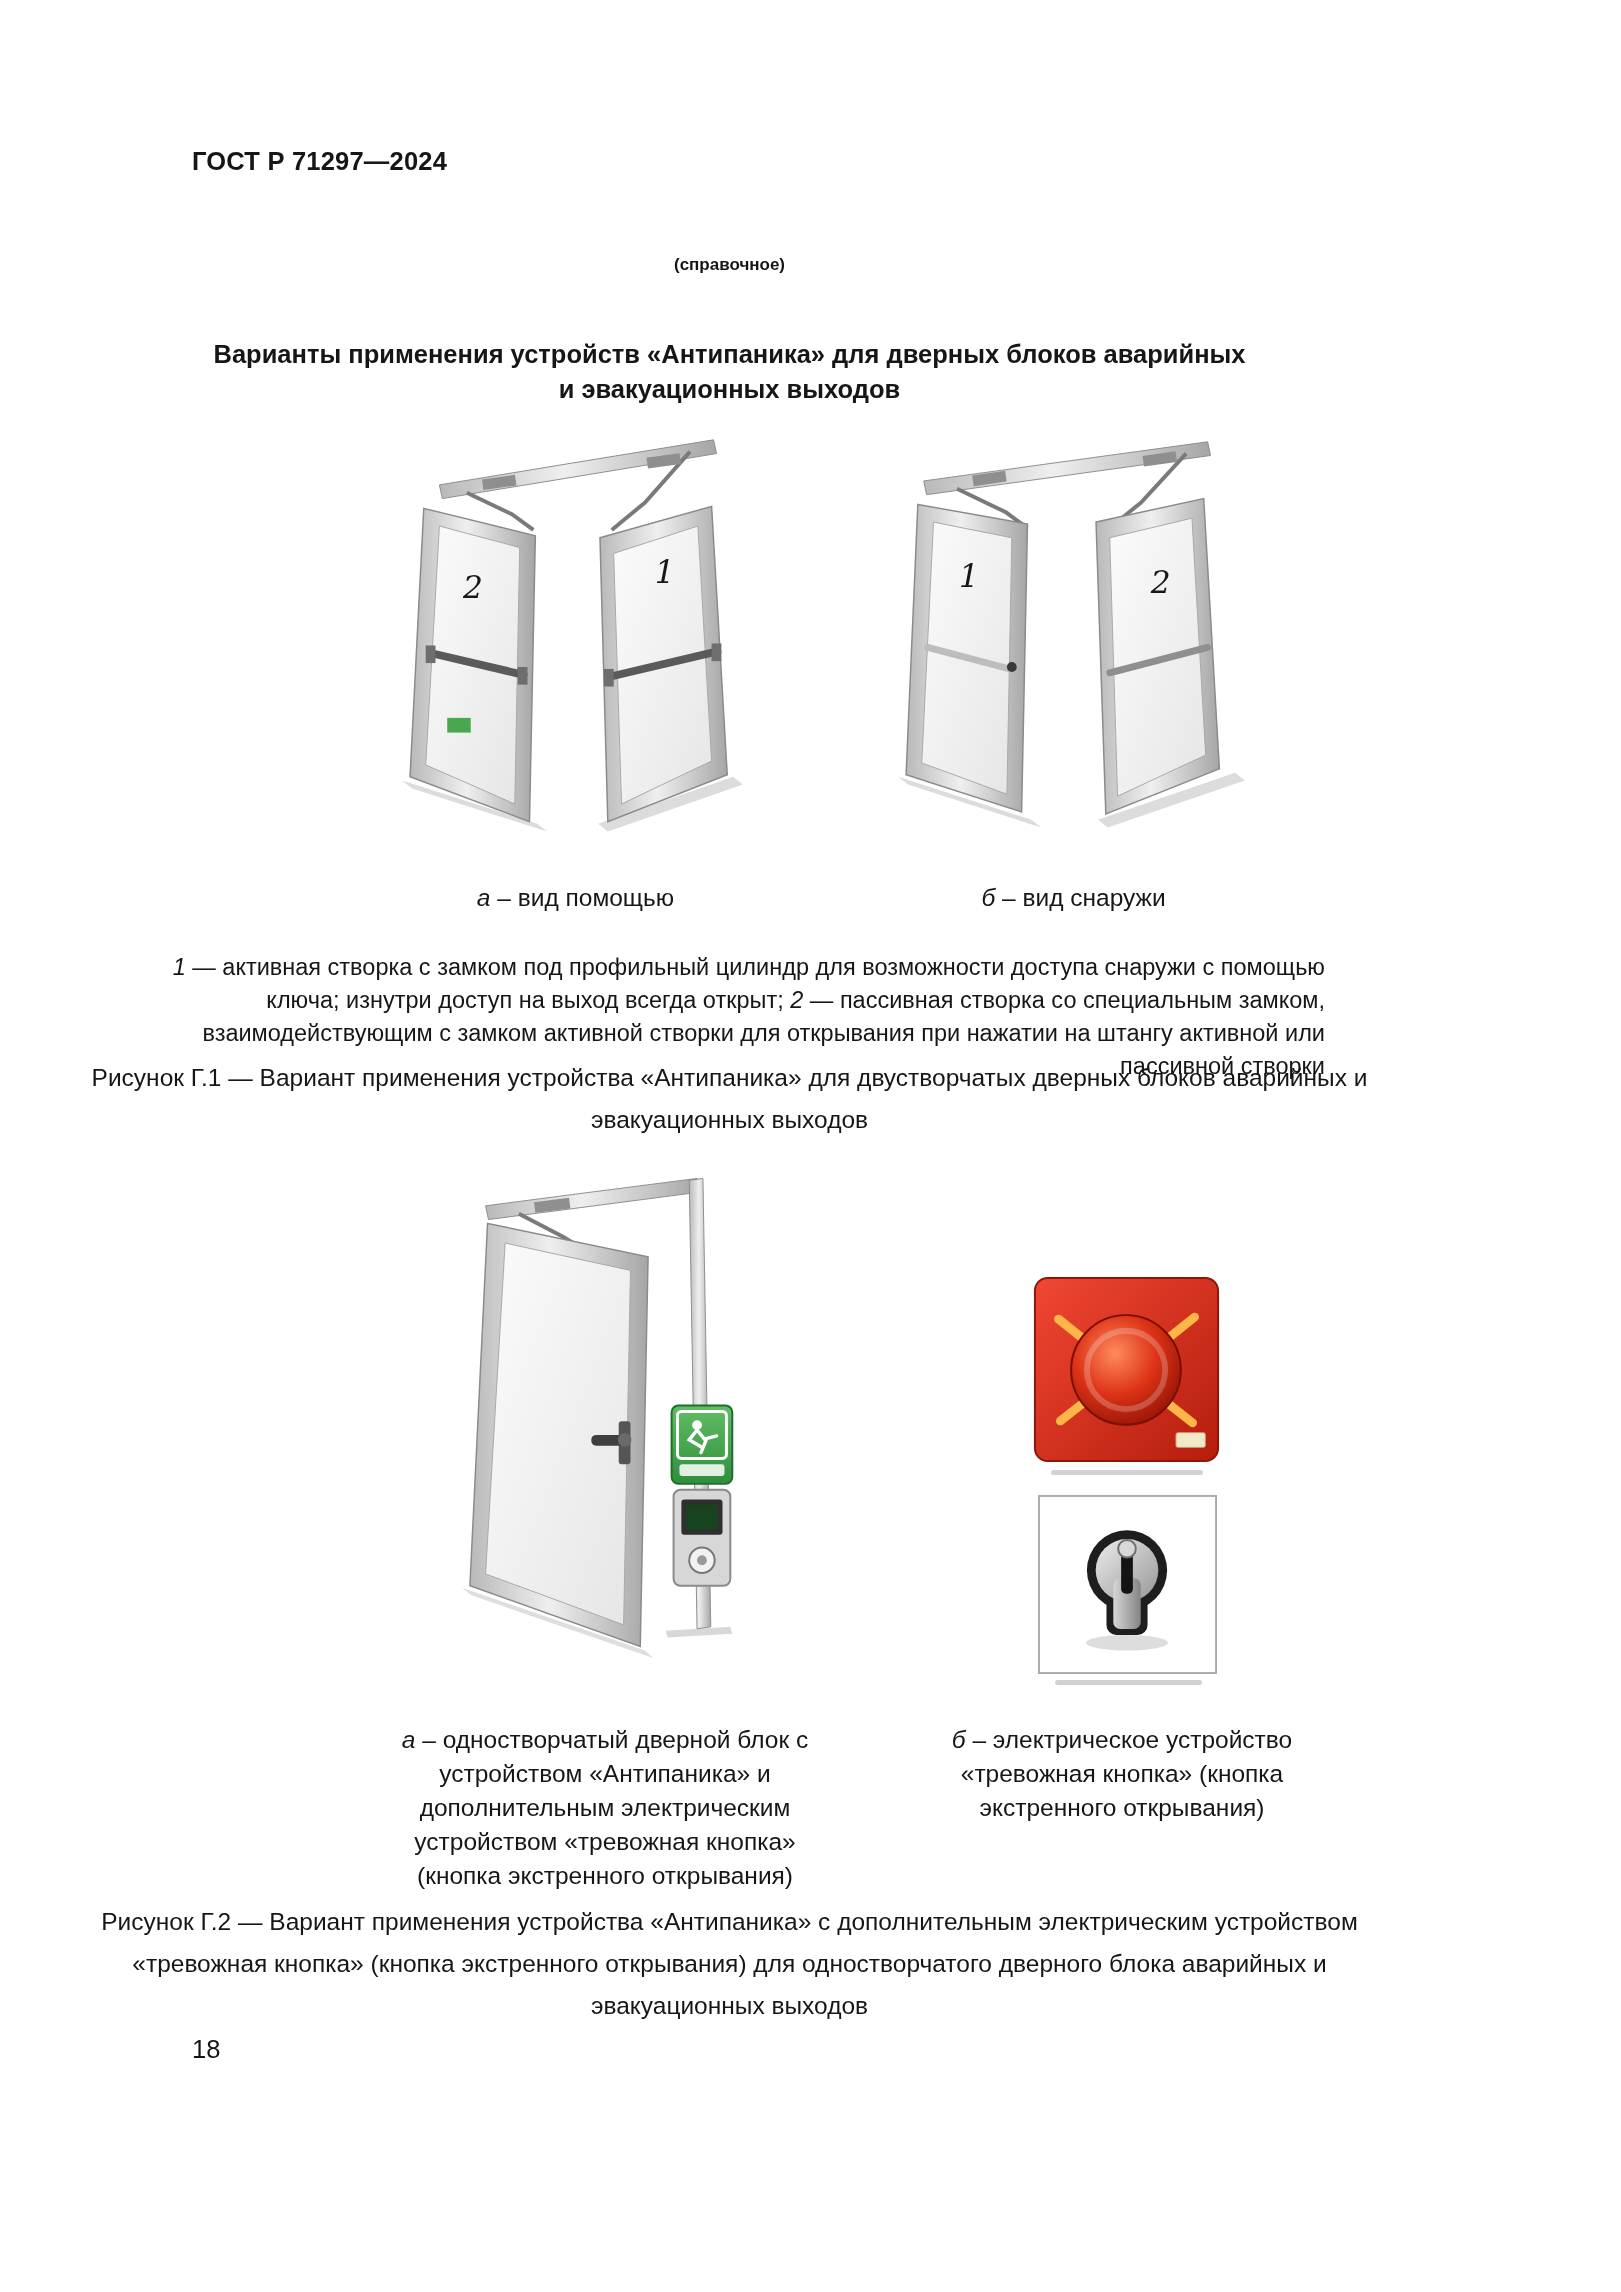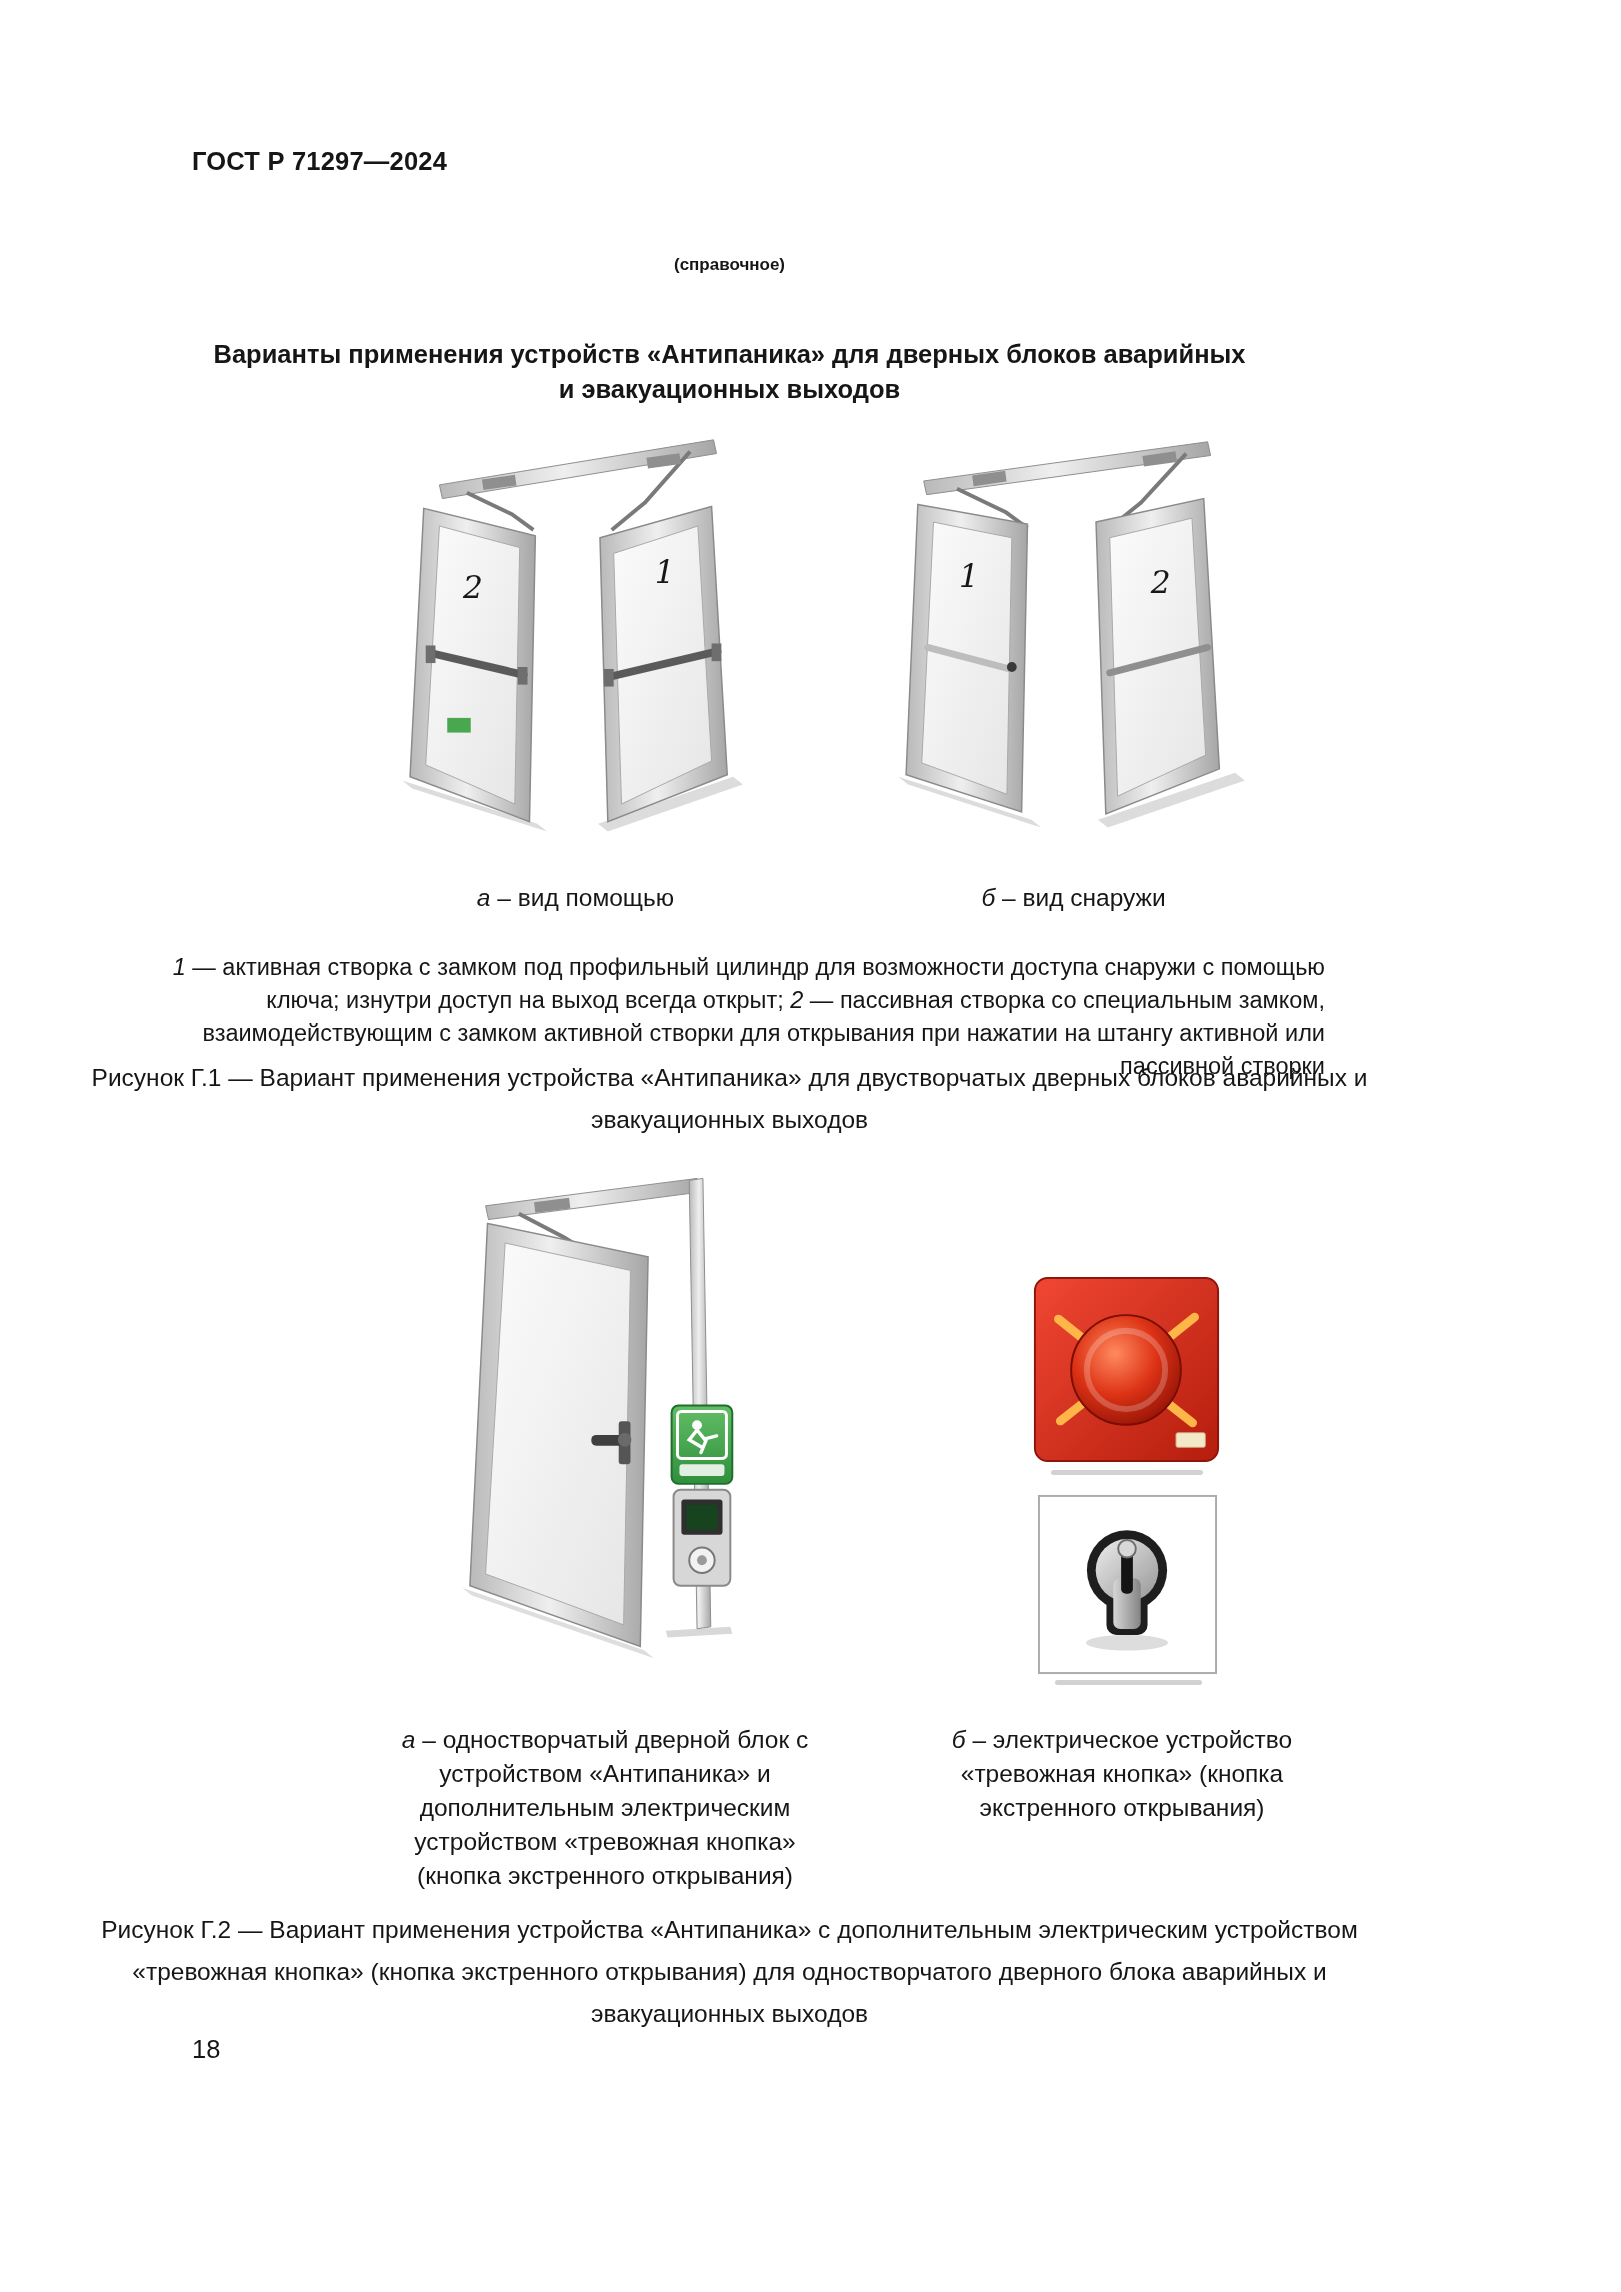--- a/index.html
+++ b/index.html
@@ -25,21 +25,21 @@
   .cap-b { left:863px; top:884px; width:421px; }
   .legend {
     left:0; right:0; top:943px;
     font-size:23.5px; line-height:33px;
   }
   .legend .inner { max-width:1191px; margin:8px auto; text-align:right; }
   .fig-caption { font-size:24.5px; line-height:42px; }
   .g1-caption { left:0; right:0; top:1057px; }
   .g1-caption .inner { max-width:1411px; margin:0 auto; }
   .g2-caption { left:0; right:0; top:1901px; }
-  .g2-caption .inner { max-width:1304px; margin:8px auto; }
+  .g2-caption .inner { max-width:1304px; margin:0 auto; }
   .cap2-a { left:382px; top:1723px; width:446px; font-size:24.5px; line-height:34px; }
   .cap2-b { left:916px; top:1723px; width:412px; font-size:24.5px; line-height:34px; }
   .page-number { left:192px; top:2035px; font-size:25.5px; }
   .leaf-num { font-family:"DejaVu Serif", serif; font-style:italic; font-size:32px; fill:#171717; }
   .shadow-line { position:absolute; height:4.9px; background:#d2d2d2; border-radius:2.9px; }
 </style>
 </head>
 <body>
 
 <div class="page">

